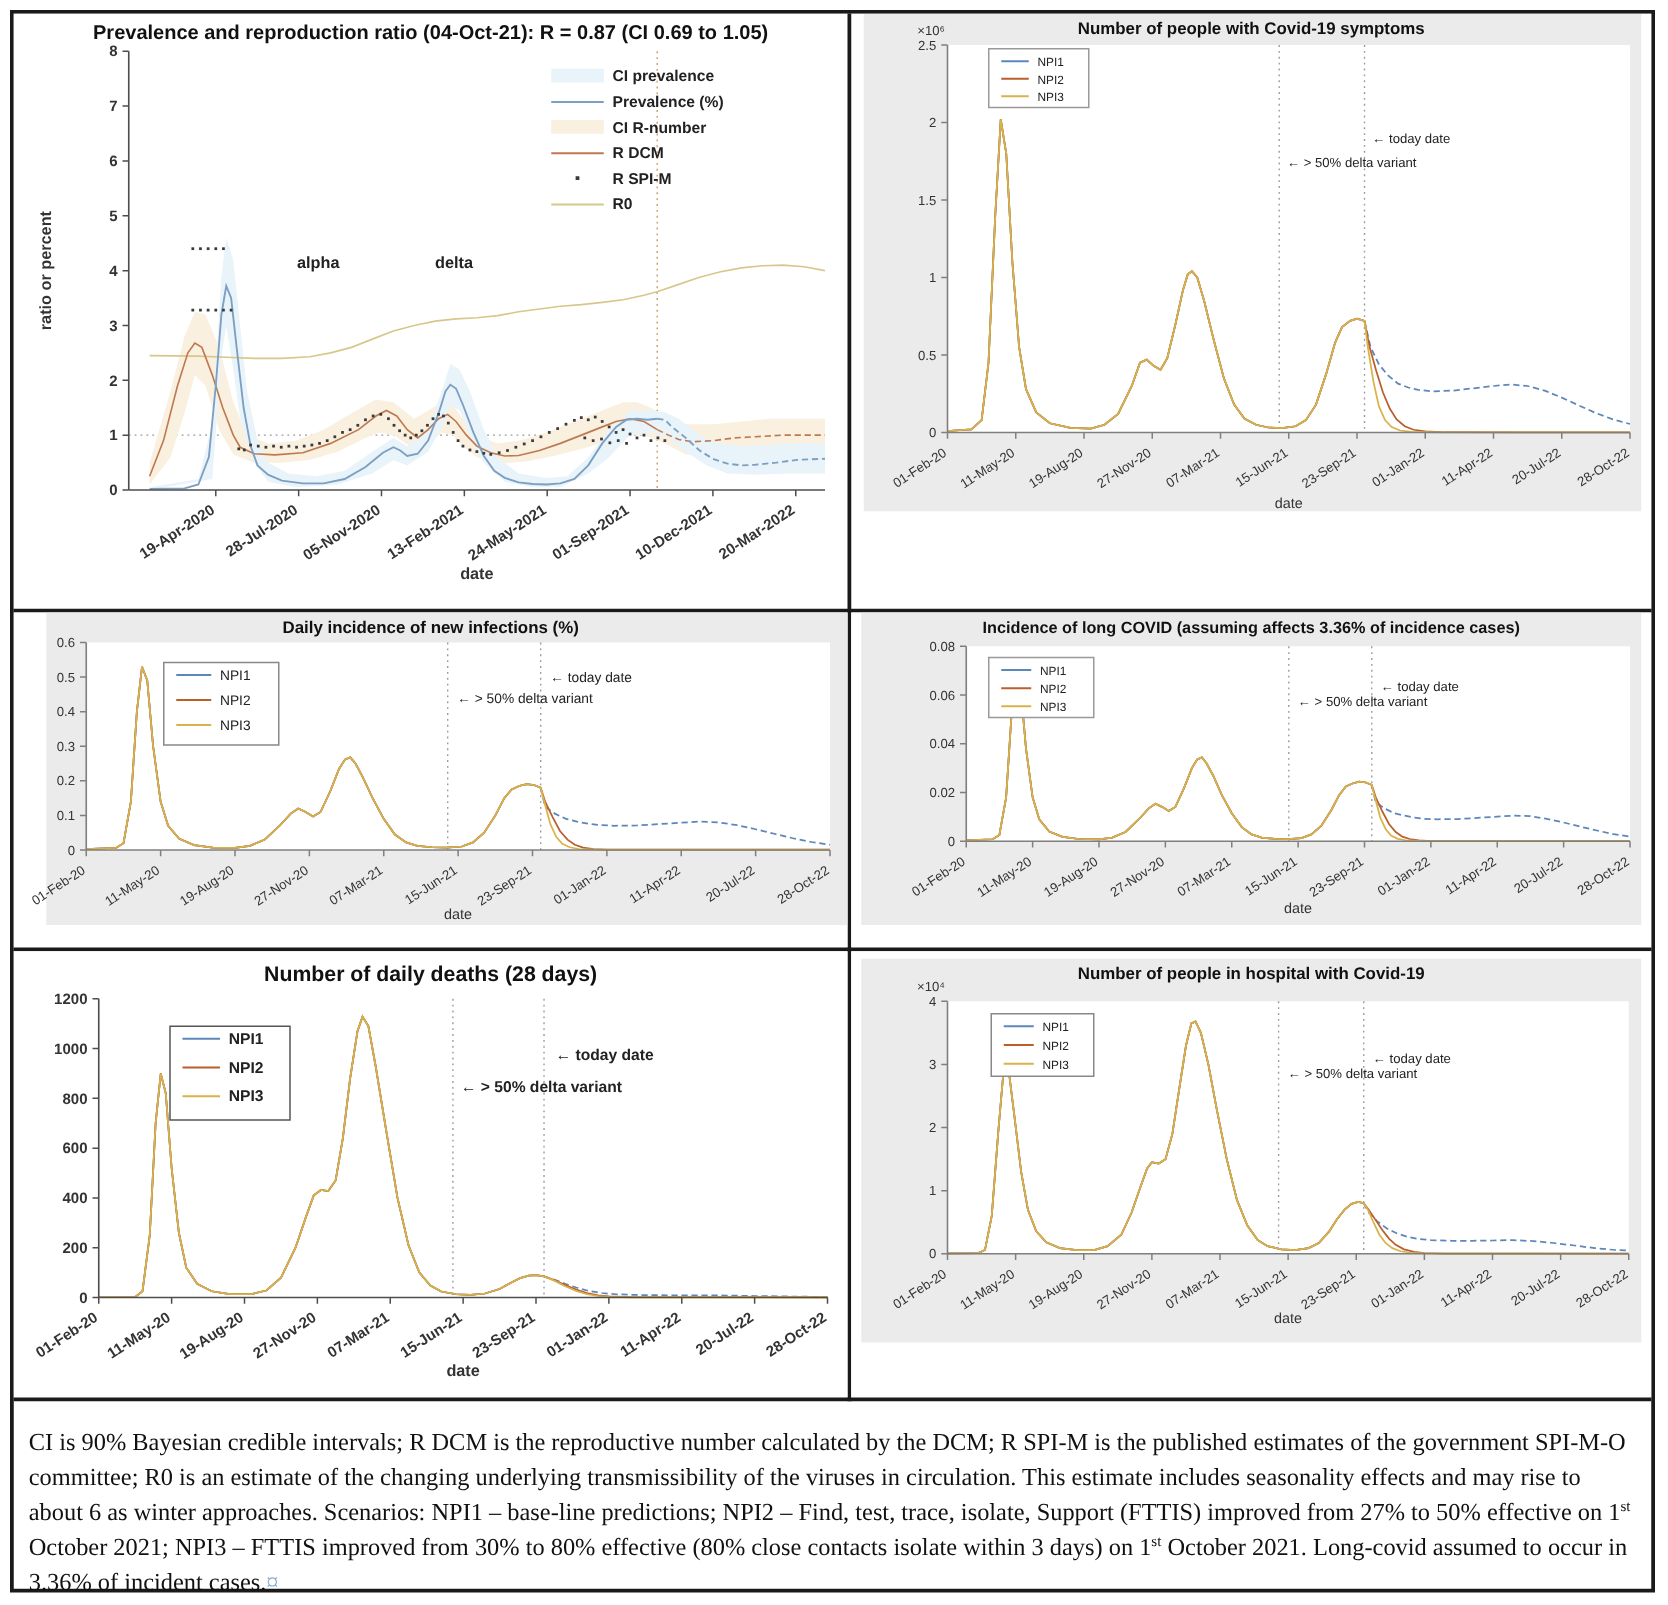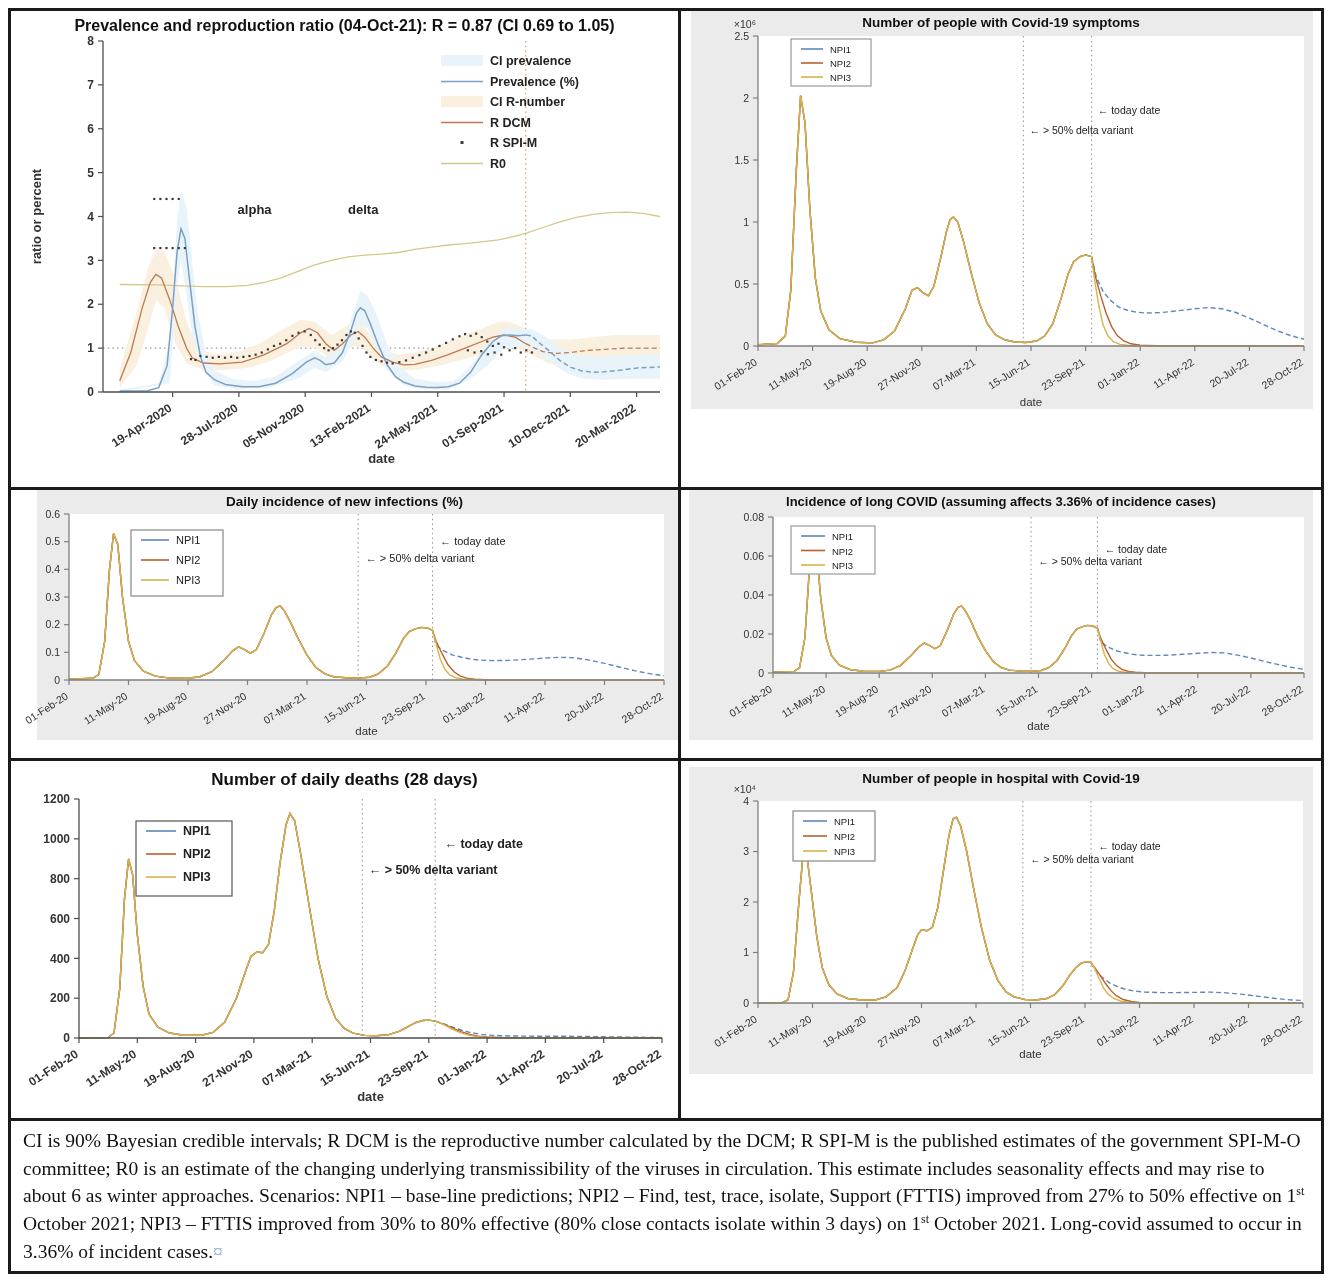--- a/index.html
+++ b/index.html
@@ -2,21 +2,21 @@
 <html><head>
 <meta charset="utf-8">
 <style>
   html,body{margin:0;padding:0;background:#fff;}
   body{width:1334px;height:1284px;position:relative;font-family:"Liberation Sans","DejaVu Sans",sans-serif;}
   .figure-frame{position:absolute;left:8px;top:8px;width:1316px;height:1266px;border:3px solid #1a1a1a;box-sizing:border-box;background:#fff;}
   .panel{position:absolute;overflow:hidden;background:#fff;}
   .panel svg{display:block;}
   .divider{position:absolute;background:#1a1a1a;}
   .caption{position:absolute;left:0;top:1110px;width:1310px;height:150px;box-sizing:border-box;
-           padding:6px 12px 0 12px;font-family:"Liberation Serif","DejaVu Serif",serif;
+           padding:20px 12px 0 12px;font-family:"Liberation Serif","DejaVu Serif",serif;
            font-size:19.5px;line-height:1.42;color:#111;}
   .caption sup{font-size:12px;}
 </style>
 </head>
 <body>
 
 <div class="figure-frame">
 
   <div class="panel" style="left:0;top:0;width:667px;height:476px">
     <svg viewBox="0 0 667 476" width="667" height="476">

